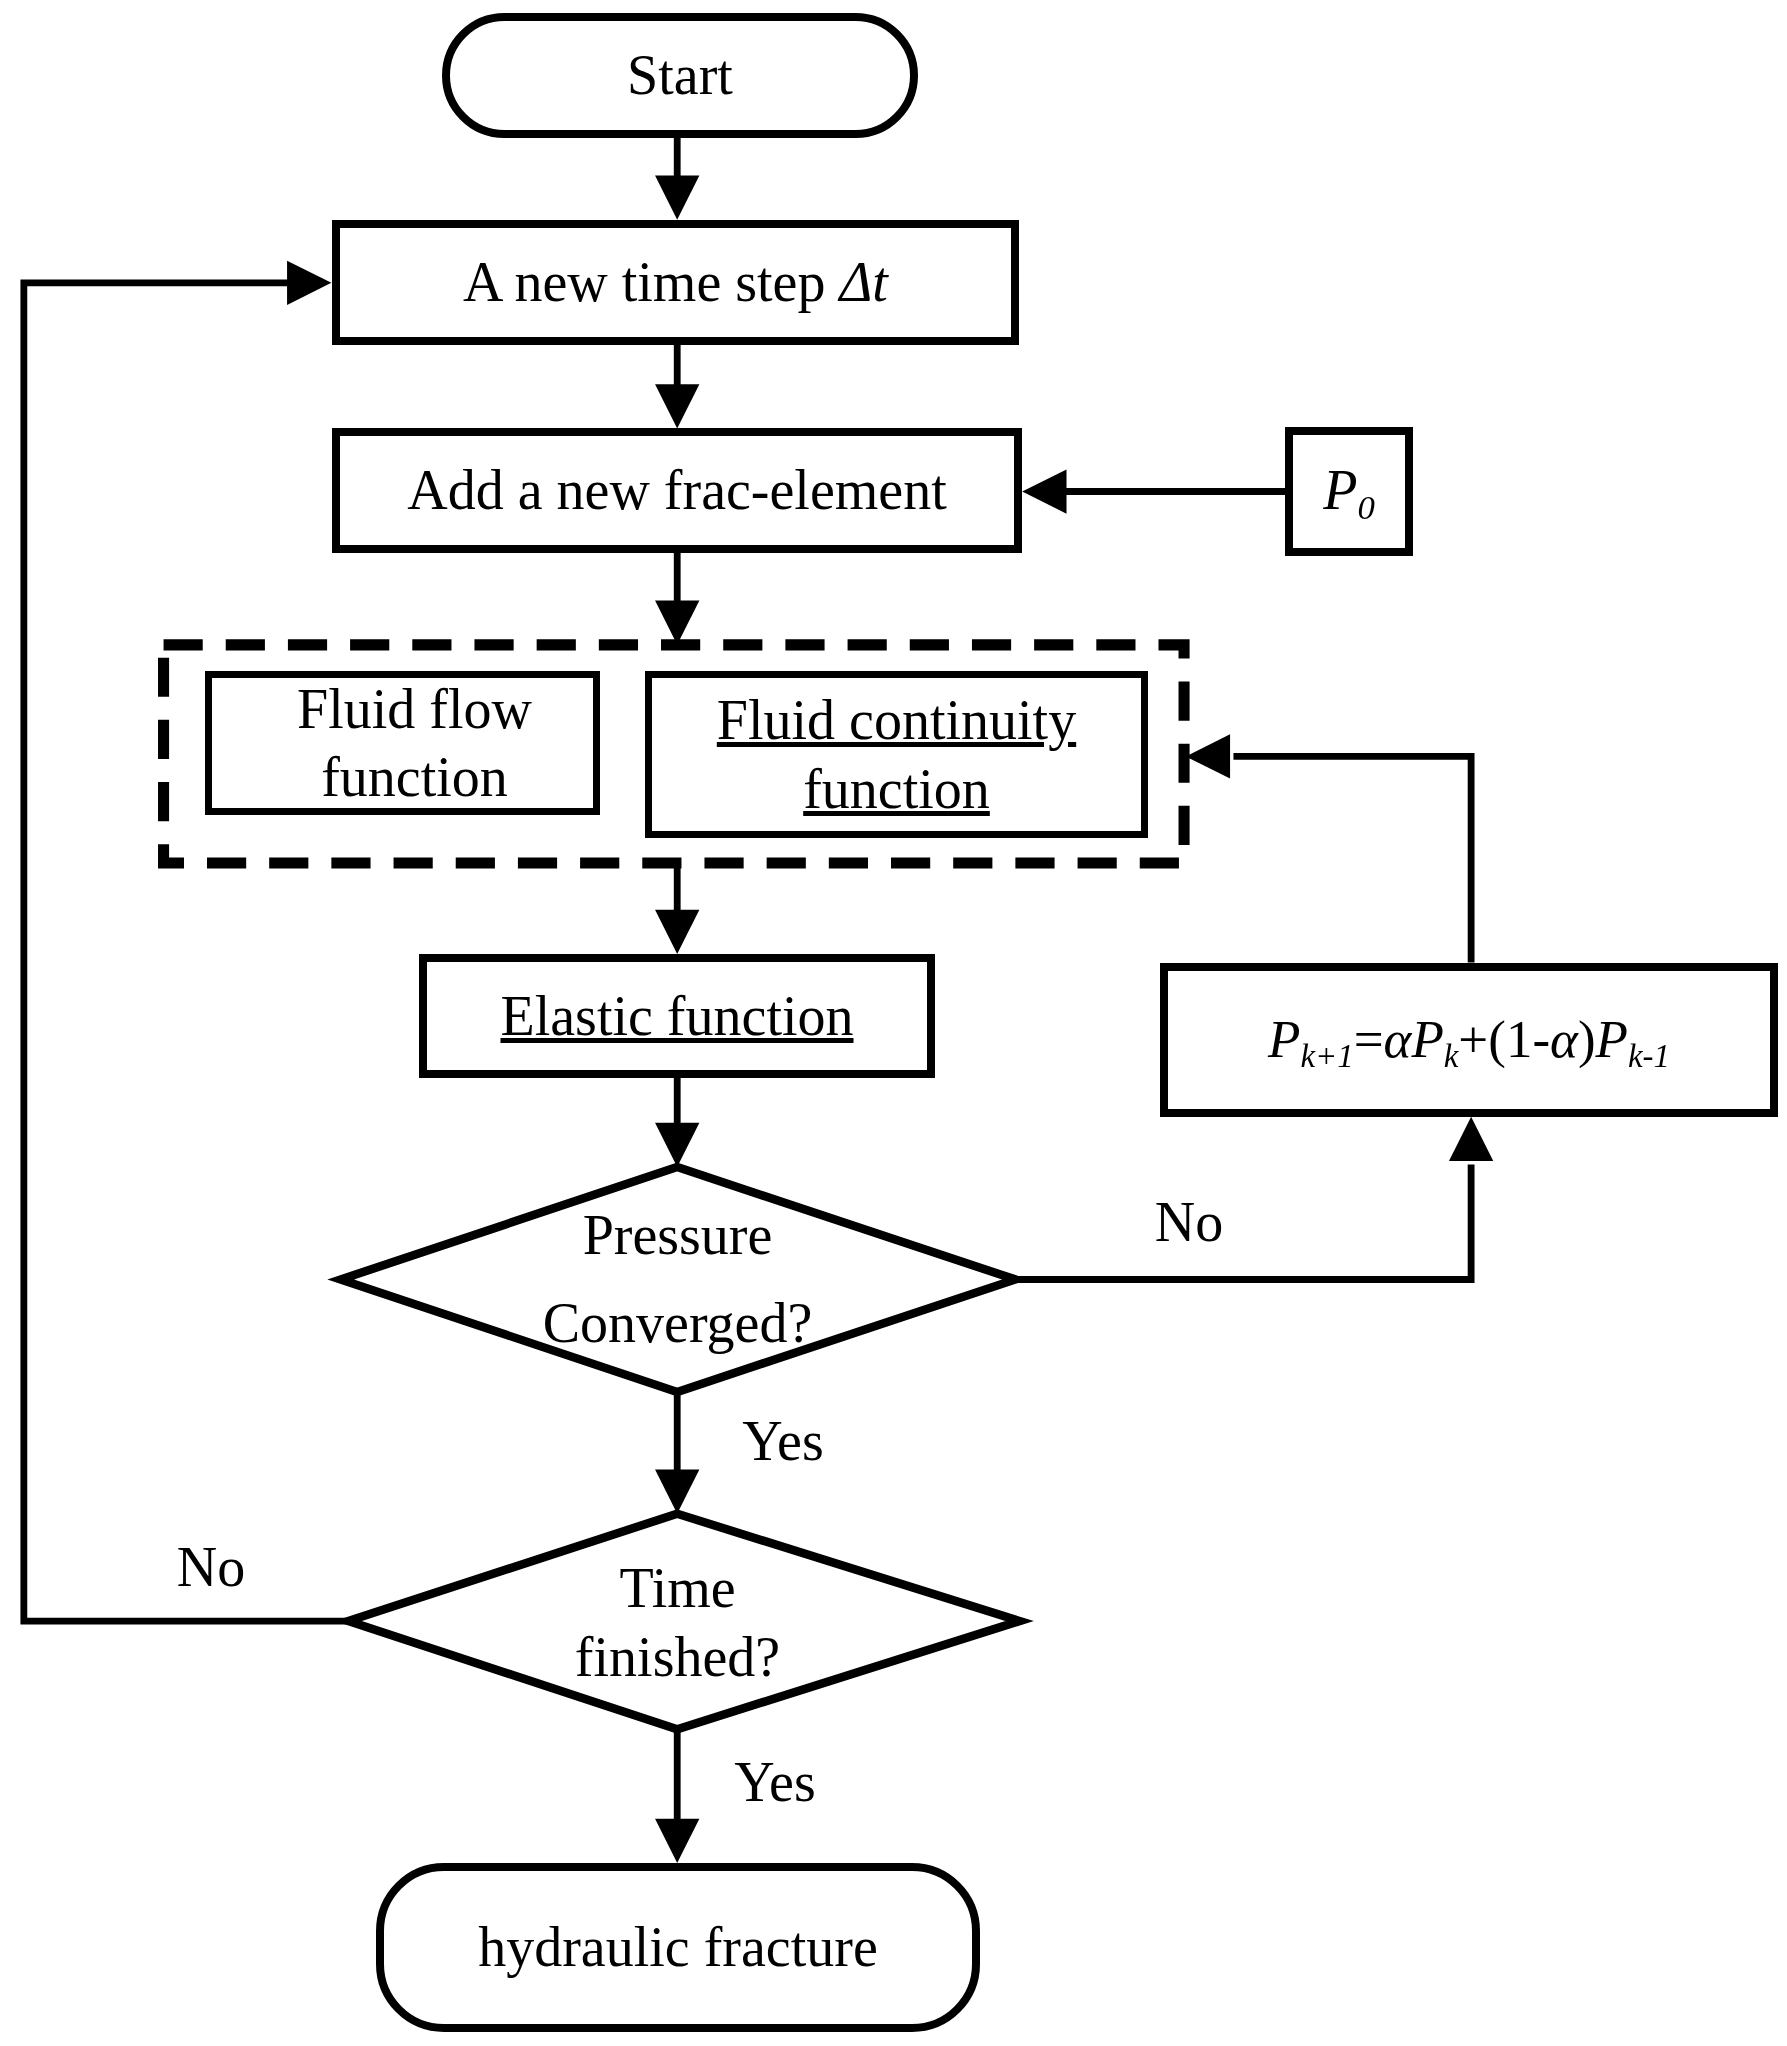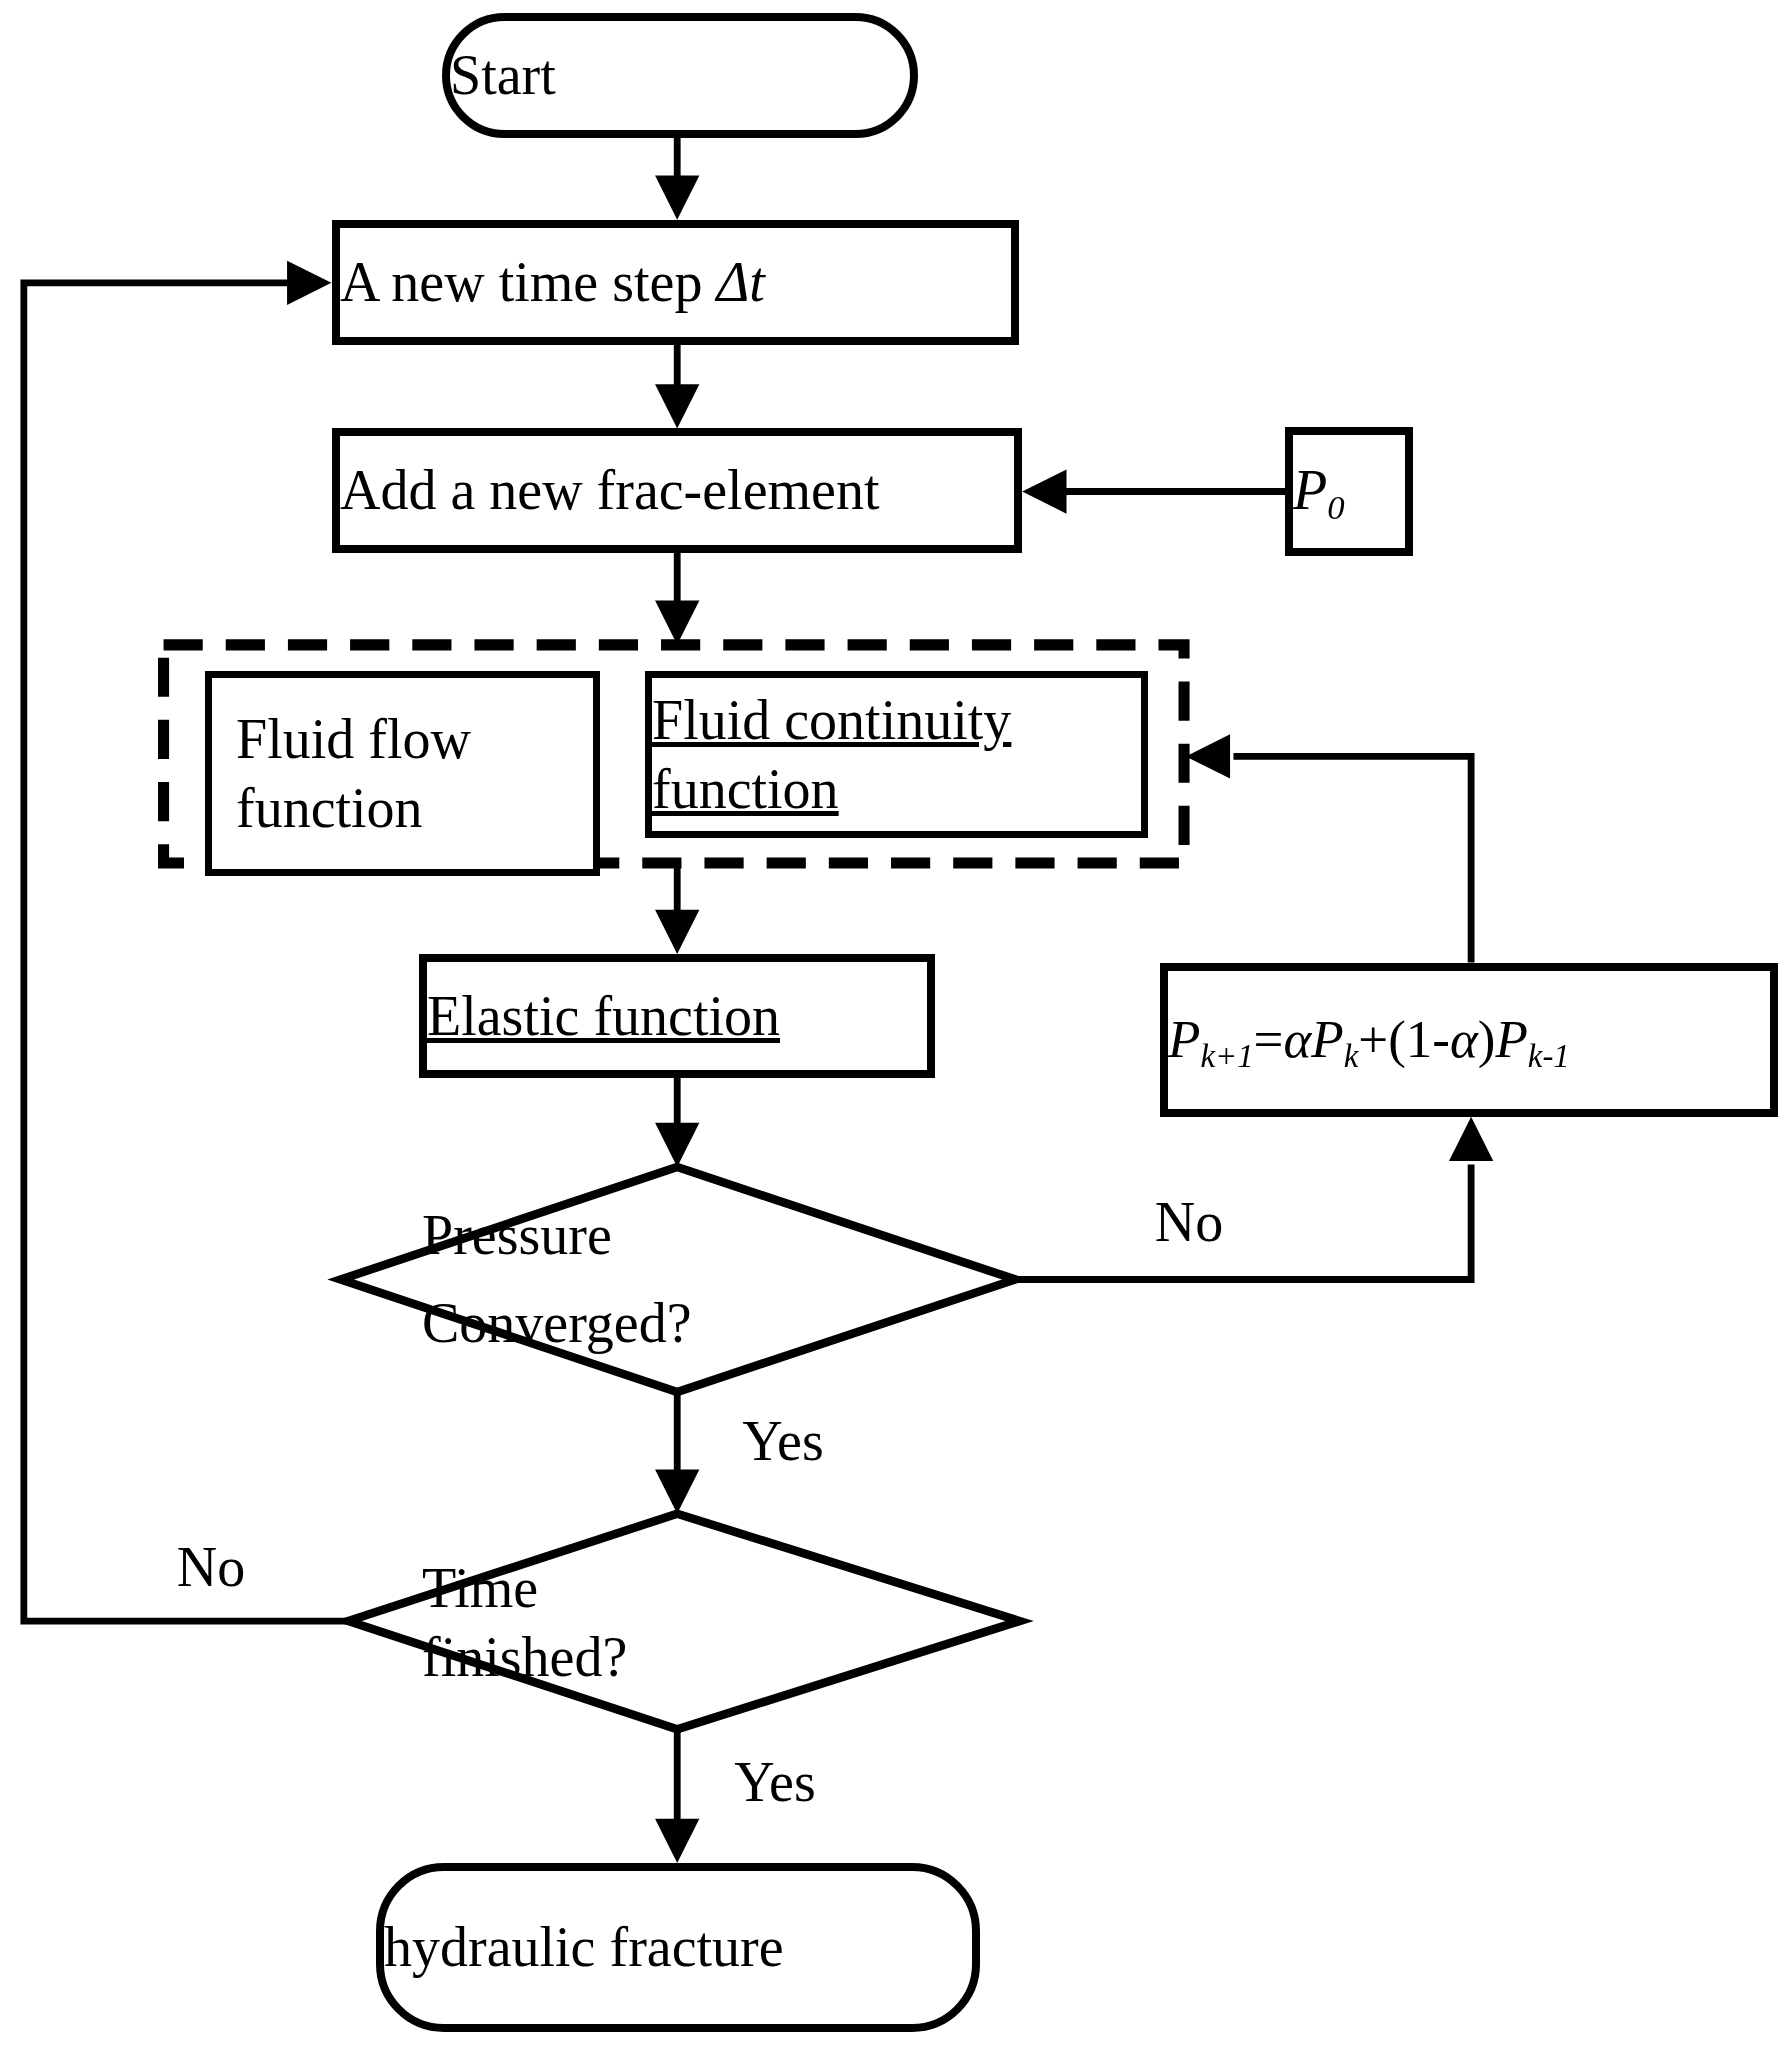--- a/index.html
+++ b/index.html
@@ -3,21 +3,21 @@
 <meta charset="utf-8">
 <style>
   html,body{margin:0;padding:0;background:#ffffff;}
   .canvas{
     position:relative;width:1788px;height:2047px;background:#ffffff;
     font-family:"Liberation Serif","DejaVu Serif",serif;color:#000000;overflow:hidden;
   }
   svg.wires{position:absolute;left:0;top:0;width:1788px;height:2047px;}
   .node{
     position:absolute;box-sizing:border-box;background:#ffffff;border:8.5px solid #000000;
-    display:flex;flex-direction:column;align-items:flex-start;justify-content:center;
+    display:flex;flex-direction:column;align-items:center;justify-content:center;
     text-align:center;font-size:56px;line-height:1.22;white-space:pre;
   }
   .node .row{display:inline;white-space:pre;}
   .round{border-radius:68px;}
   .thin{border-width:7.7px;}
   .overlay{border:none;background:transparent;}
   .lbl{
     position:absolute;display:flex;align-items:center;justify-content:center;
     font-size:56px;text-align:center;background:transparent;
   }
@@ -75,21 +75,21 @@
   </div>
 
   <div class="node" style="left:332px;top:428px;width:690px;height:125px;">
     <span>Add a new frac-element</span>
   </div>
 
   <div class="node" style="left:1285px;top:427px;width:128px;height:129px;">
     <span class="row"><span class="it">P</span><span class="sub">0</span></span>
   </div>
 
-  <div class="node thin" style="left:205px;top:671px;width:395px;height:205px;padding-left:24px;">
+  <div class="node thin" style="left:205px;top:671px;width:395px;height:144px;padding-left:24px;">
     <div>Fluid flow</div>
     <div>function</div>
   </div>
 
   <div class="node thin" style="left:645px;top:671px;width:503px;height:167px;text-decoration:underline;">
     <div>Fluid continuity</div>
     <div>function</div>
   </div>
 
   <div class="node" style="left:419px;top:954px;width:516px;height:124px;text-decoration:underline;">

